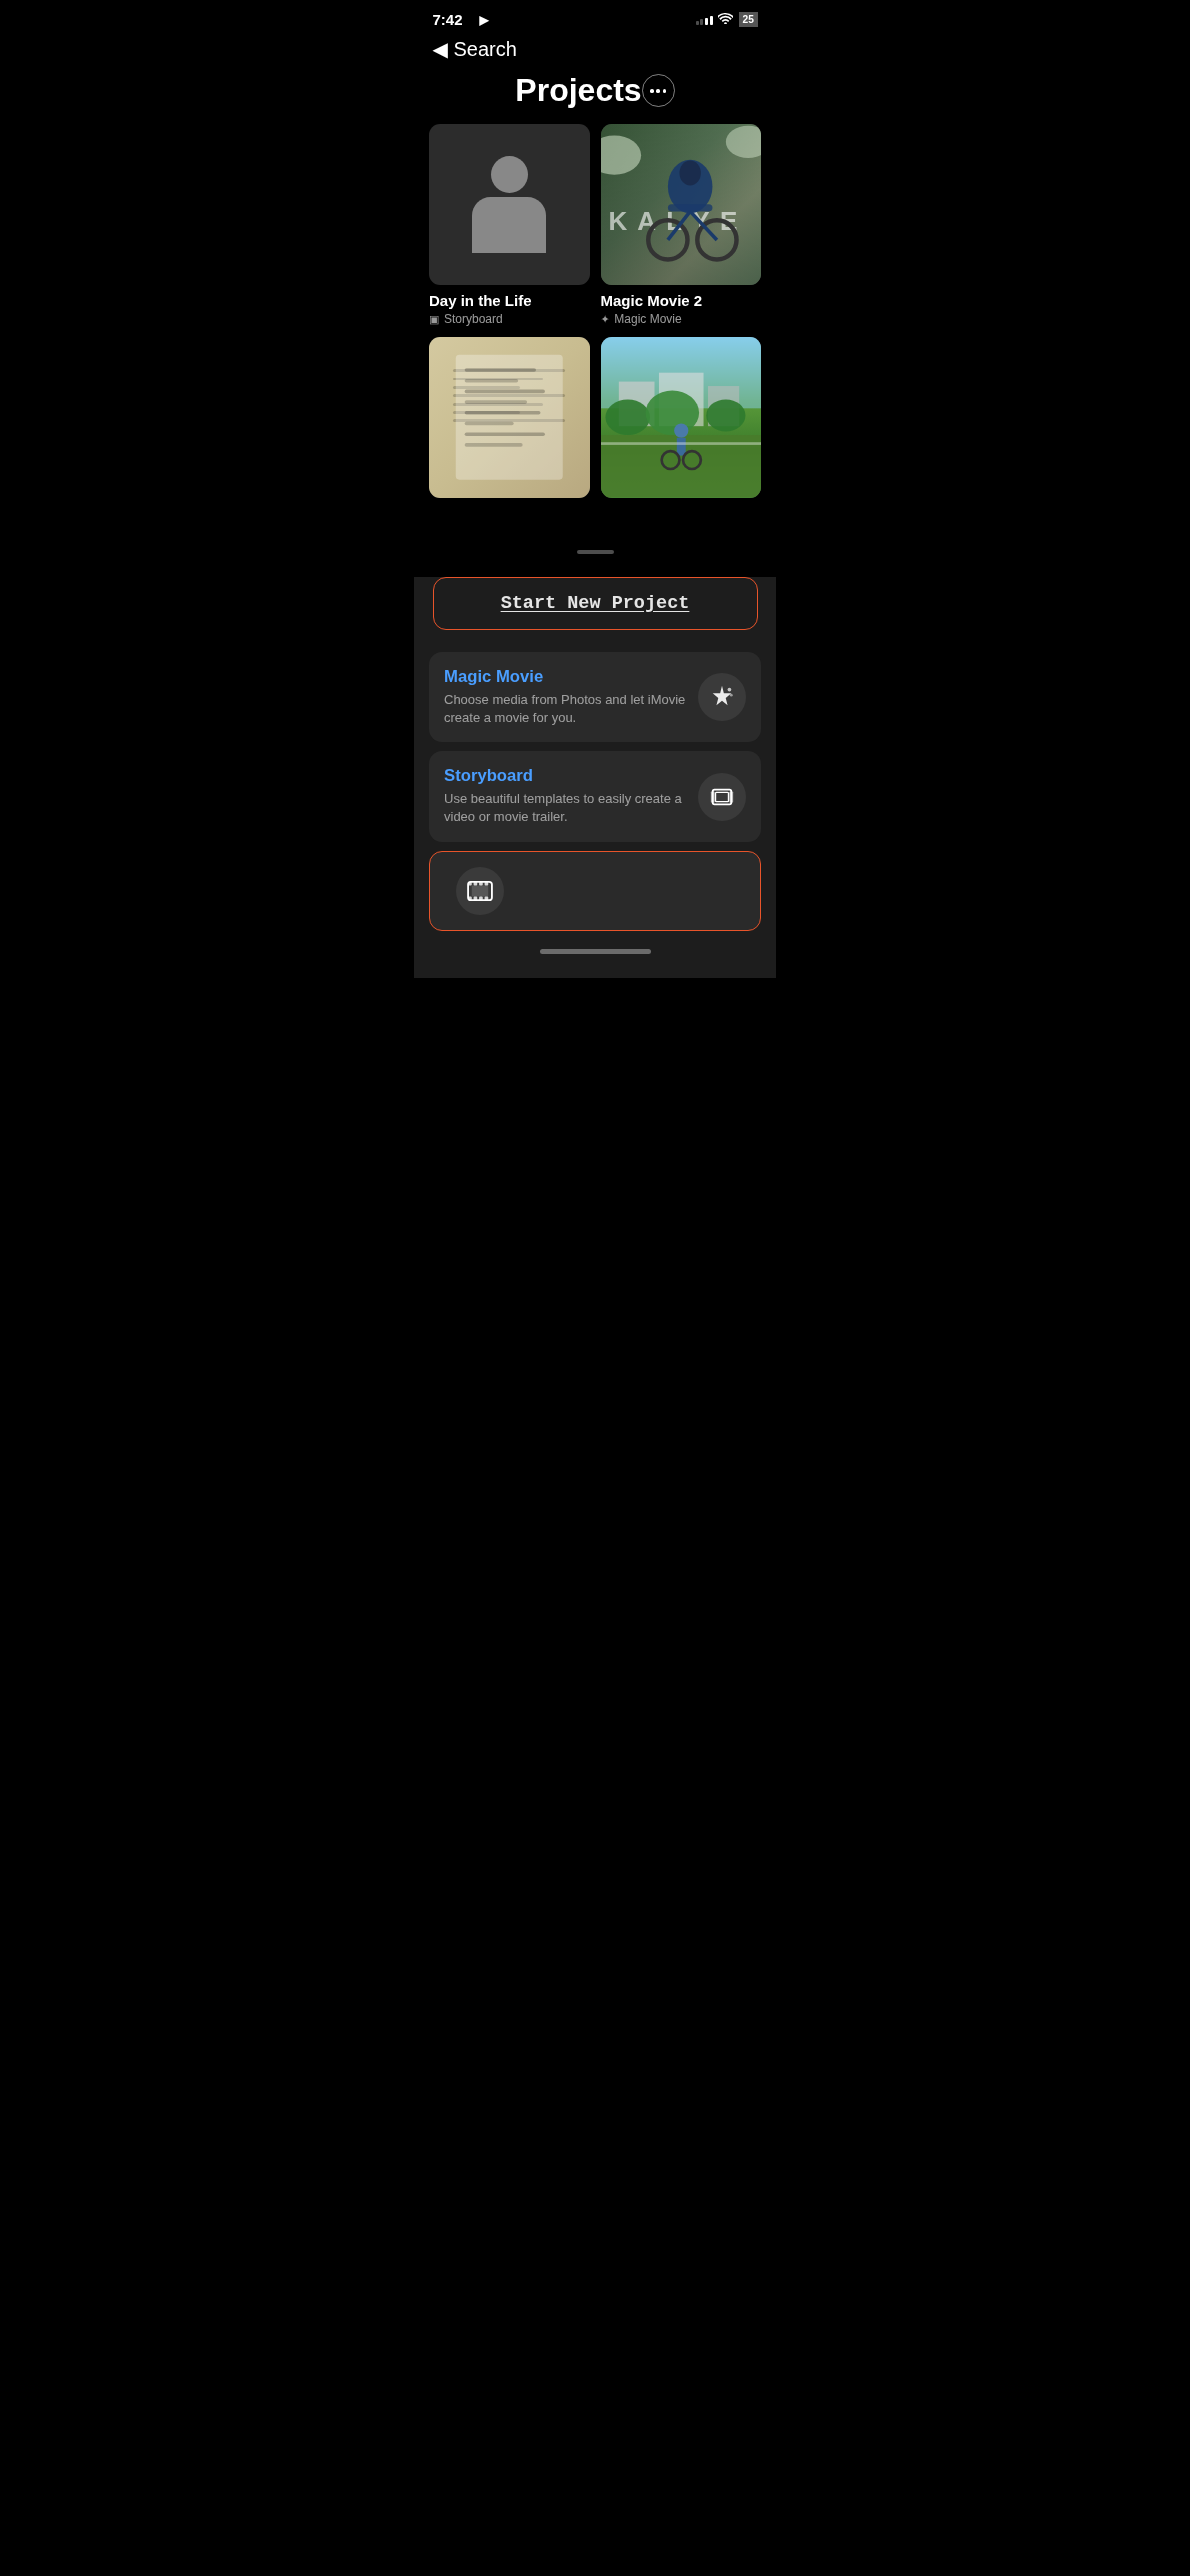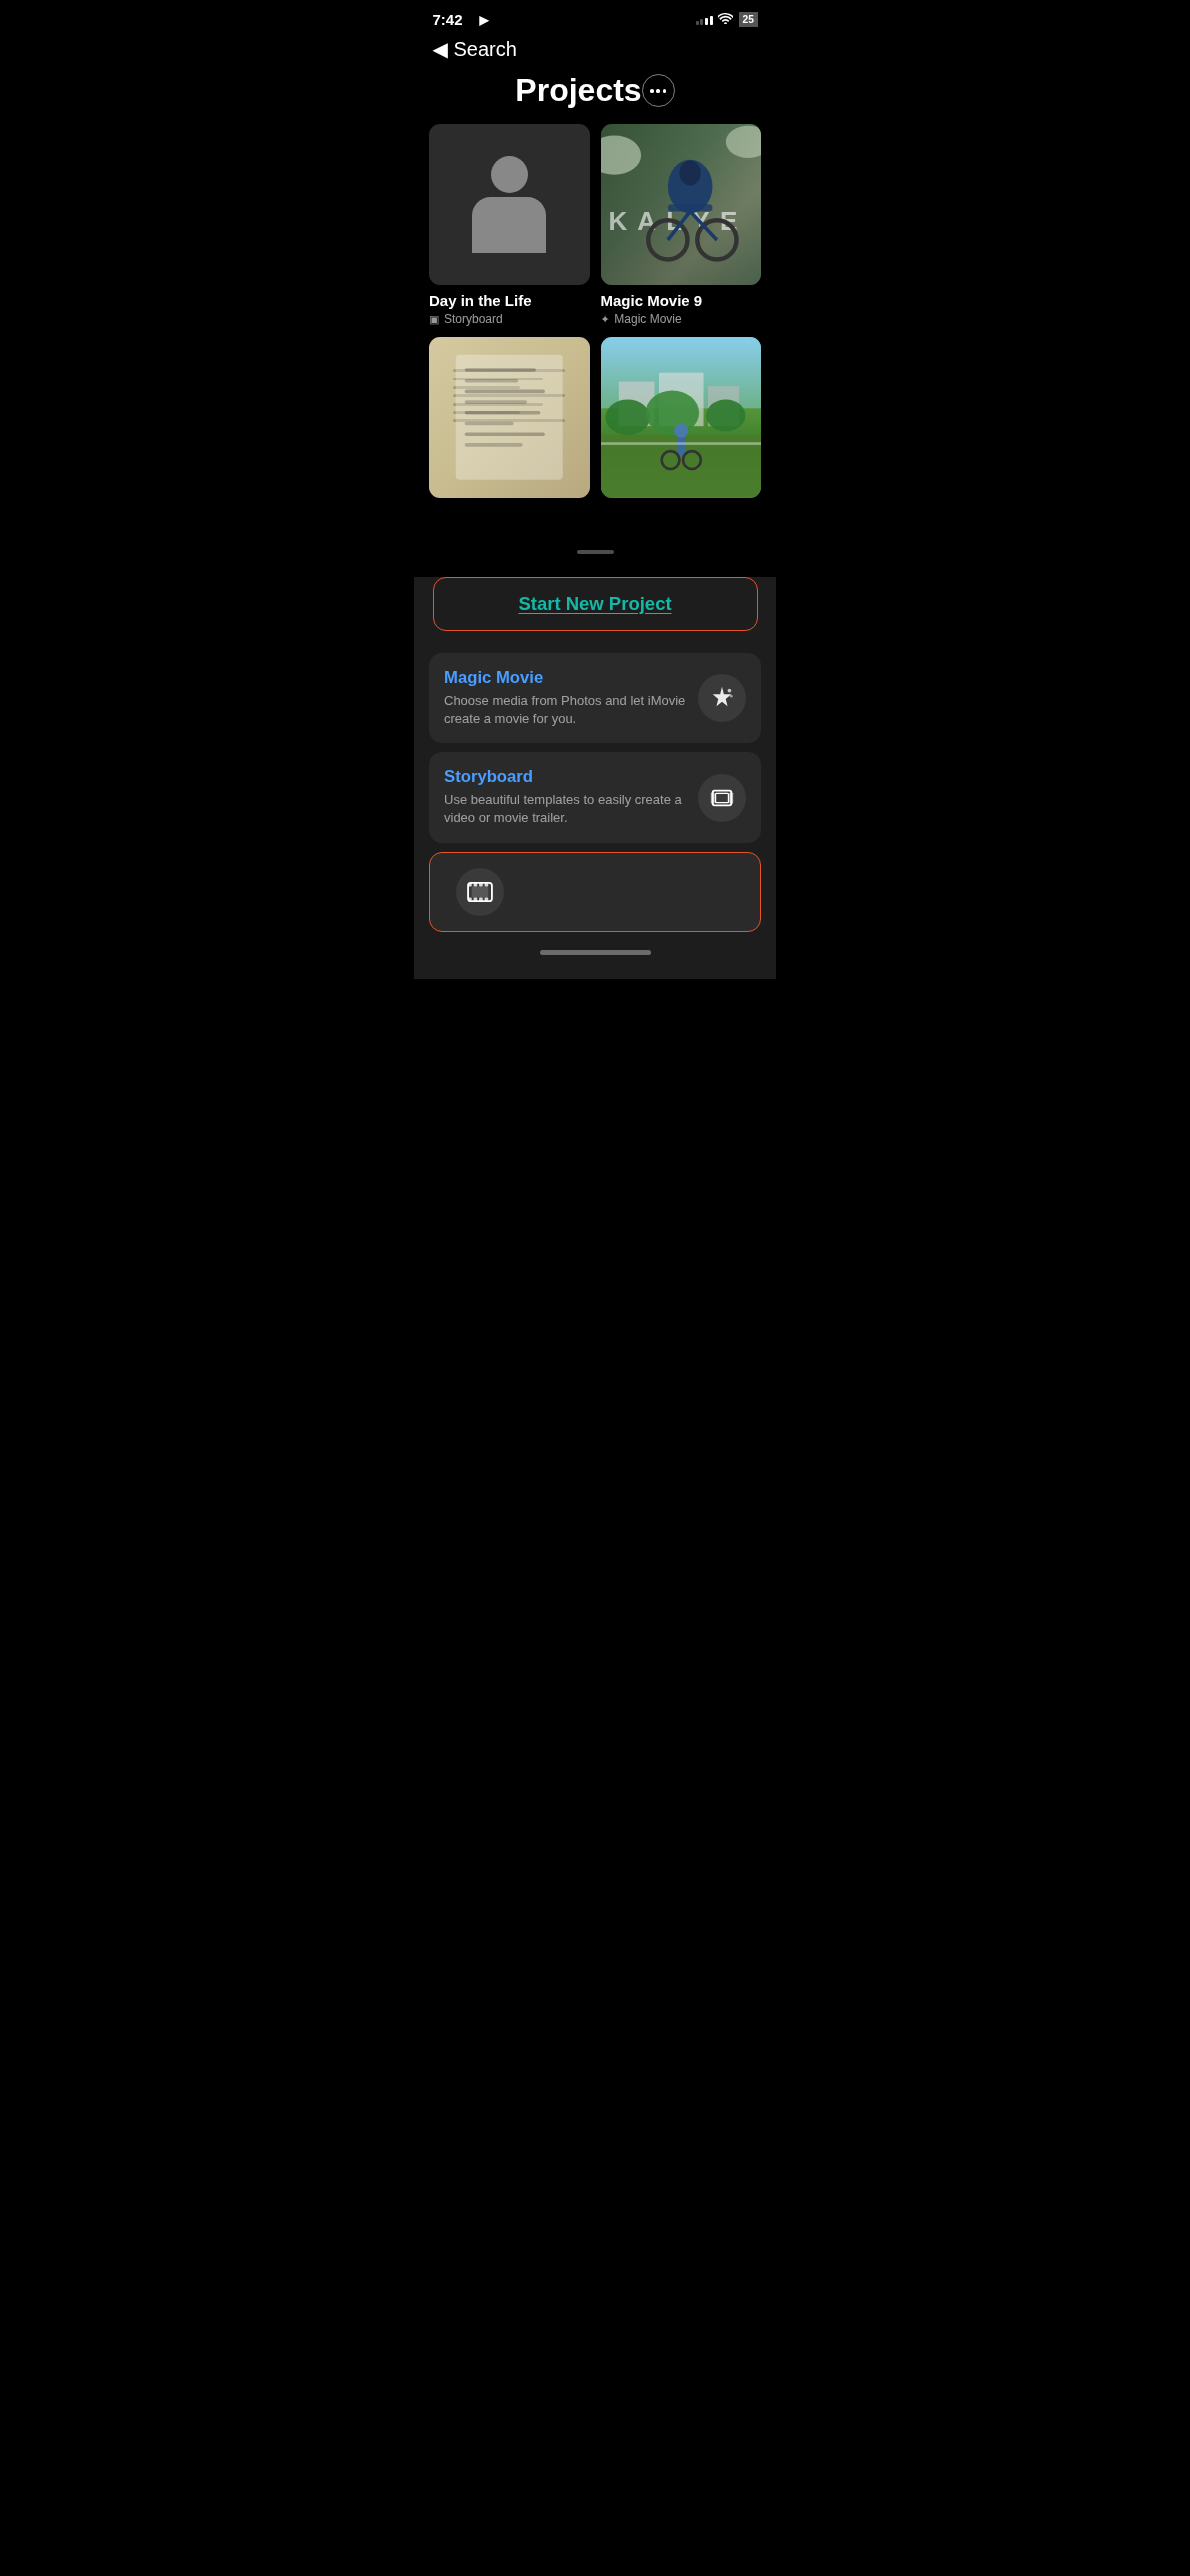--- a/index.html
+++ b/index.html
@@ -245,23 +245,24 @@
       padding: 15px;
       background: transparent;
       border: 1.9px solid #e8542a;
       border-radius: 13px;
       text-align: center;
       cursor: pointer;
     }
     .start-new-text {
       font-size: 18.5px;
       font-weight: 700;
-      color: #14b8a6;
+      color: #e5e5e5;
       text-decoration: underline;
       text-underline-offset: 2.8px;
+      font-family: Liberation Mono, monospace;
     }
 
     
     .project-type-cards {
       padding: 7.4px 15px;
       display: flex;
       flex-direction: column;
       gap: 9.3px;
     }
 
@@ -386,21 +387,21 @@
           <rect x="75" y="90" width="50" height="8" rx="4" fill="#1a3a6a" opacity="0.8"></rect>
           <ellipse cx="75" cy="130" rx="22" ry="22" fill="none" stroke="#333" stroke-width="5"></ellipse>
           <ellipse cx="130" cy="130" rx="22" ry="22" fill="none" stroke="#333" stroke-width="5"></ellipse>
           <line x1="100" y1="98" x2="75" y2="130" stroke="#1a3a6a" stroke-width="4"></line>
           <line x1="100" y1="98" x2="130" y2="130" stroke="#1a3a6a" stroke-width="4"></line>
           <ellipse cx="15" cy="35" rx="30" ry="22" fill="#c8d8c0" opacity="0.6"></ellipse>
           <ellipse cx="165" cy="20" rx="25" ry="18" fill="#d0e0c8" opacity="0.5"></ellipse>
         </svg>
       </div>
     </div>
-    <div class="project-name">Magic Movie 9</div>
+    <div class="project-name">Magic Movie 2</div>
     <div class="project-type">
       <span class="project-type-icon">✦</span>
       <span>Magic Movie</span>
     </div>
   </div>
 
   <div class="project-item">
     <div class="project-thumbnail">
       <div class="receipt-thumb">
         <div class="receipt-lines">

